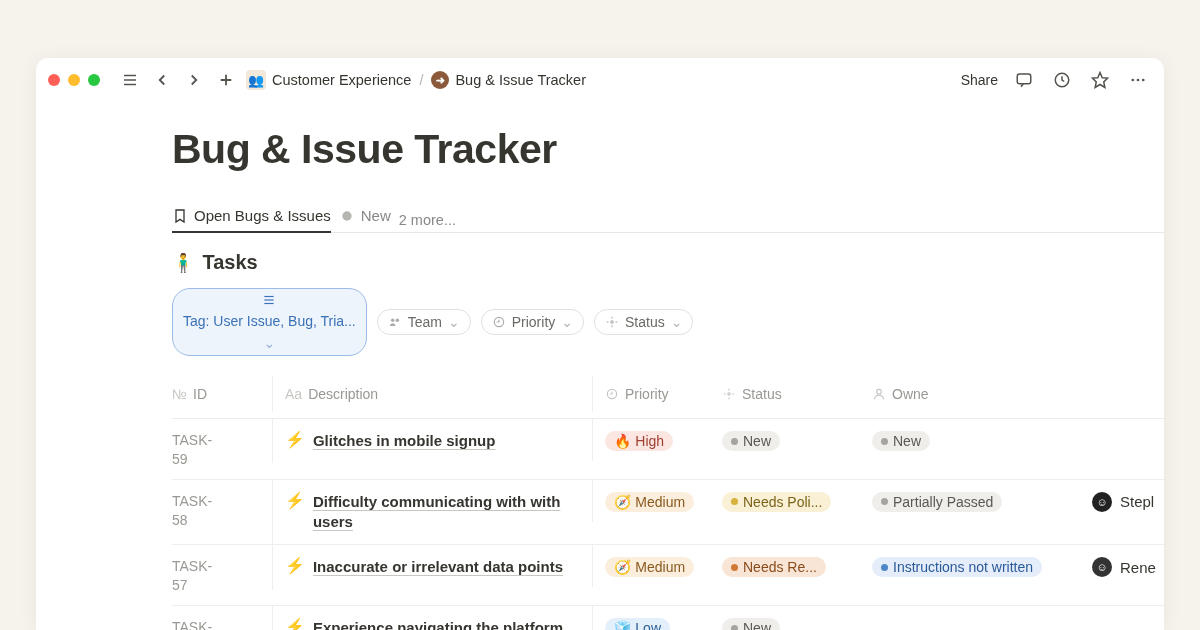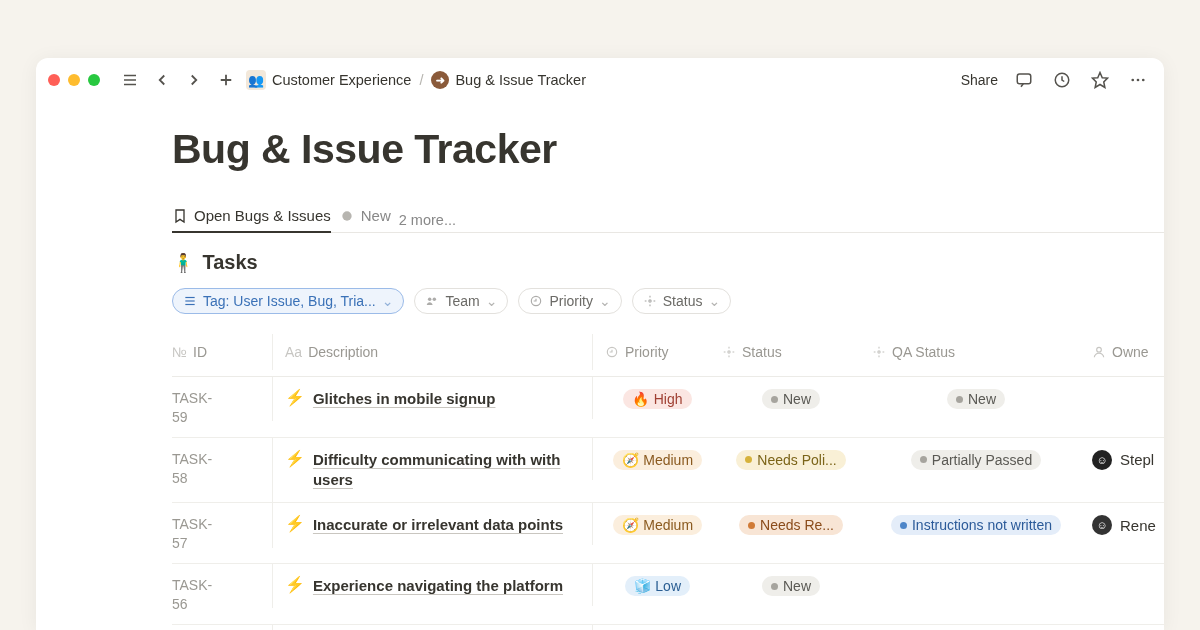--- a/index.html
+++ b/index.html
@@ -107,20 +107,21 @@
     border-radius: 18px;
     border:1px solid #e3e1dd;
     color:#6b6a66;
     cursor:pointer;
     background:#fff;
   }
   .pill.active {
     border-color:#9bbbe8;
     background:#eef4fc;
     color:#3a71b7;
+    flex-direction:column;
   }
   .pill .chev { opacity:0.5; }
 
   .table {
     margin-top: 14px;
     width: 100%;
   }
   .thead, .trow {
     display:grid;
     grid-template-columns: 100px 320px 130px 150px 220px 180px;
@@ -142,21 +143,21 @@
     font-size:15px;
     min-height: 54px;
   }
   .desc {
     display:flex; align-items:flex-start; gap:8px;
     padding-top:12px; padding-bottom:12px;
     padding-right: 14px;
   }
   .bolt { color:#d9a441; font-size:16px; line-height:1; margin-top:1px;}
   .desc-text { font-weight:600; text-decoration: underline; text-decoration-color:#c9c6c0; text-underline-offset:3px; line-height:1.35;}
-  .cell-pad { padding-top:12px;justify-content:center; }
+  .cell-pad { padding-top:12px; }
   .badge {
     display:inline-flex; align-items:center; gap:5px;
     padding: 2px 9px; border-radius: 12px;
     font-size:14px;
     white-space:nowrap;
   }
   .dot { width:7px;height:7px;border-radius:50%; display:inline-block;}
   .b-high { background:#fbe6e2; color:#a04033; }
   .b-med  { background:#fbeedd; color:#8a5a1f; }
   .b-low  { background:#e3effa; color:#2a5e93; }
@@ -336,30 +337,20 @@
               <circle cx="12" cy="12" r="2"></circle>
               <line x1="12" y1="3" x2="12" y2="6"></line>
               <line x1="12" y1="18" x2="12" y2="21"></line>
               <line x1="3" y1="12" x2="6" y2="12"></line>
               <line x1="18" y1="12" x2="21" y2="12"></line>
             </svg>
           <span>Status</span>
         </div>
         <div class="th">
           <svg class="th-icon" width="14" height="14" viewBox="0 0 24 24" fill="none" stroke="currentColor" stroke-width="2">
-              <circle cx="12" cy="12" r="2"></circle>
-              <line x1="12" y1="3" x2="12" y2="6"></line>
-              <line x1="12" y1="18" x2="12" y2="21"></line>
-              <line x1="3" y1="12" x2="6" y2="12"></line>
-              <line x1="18" y1="12" x2="21" y2="12"></line>
-            </svg>
-          <span>QA Status</span>
-        </div>
-        <div class="th">
-          <svg class="th-icon" width="14" height="14" viewBox="0 0 24 24" fill="none" stroke="currentColor" stroke-width="2">
               <circle cx="12" cy="8" r="4"></circle>
               <path d="M4 21c0-4 4-7 8-7s8 3 8 7"></path>
             </svg>
           <span>Owne</span>
         </div>
       </div>
 
       <div id="rows">
           <div class="trow">
             <div class="td col-id">TASK-<br>59</div>

